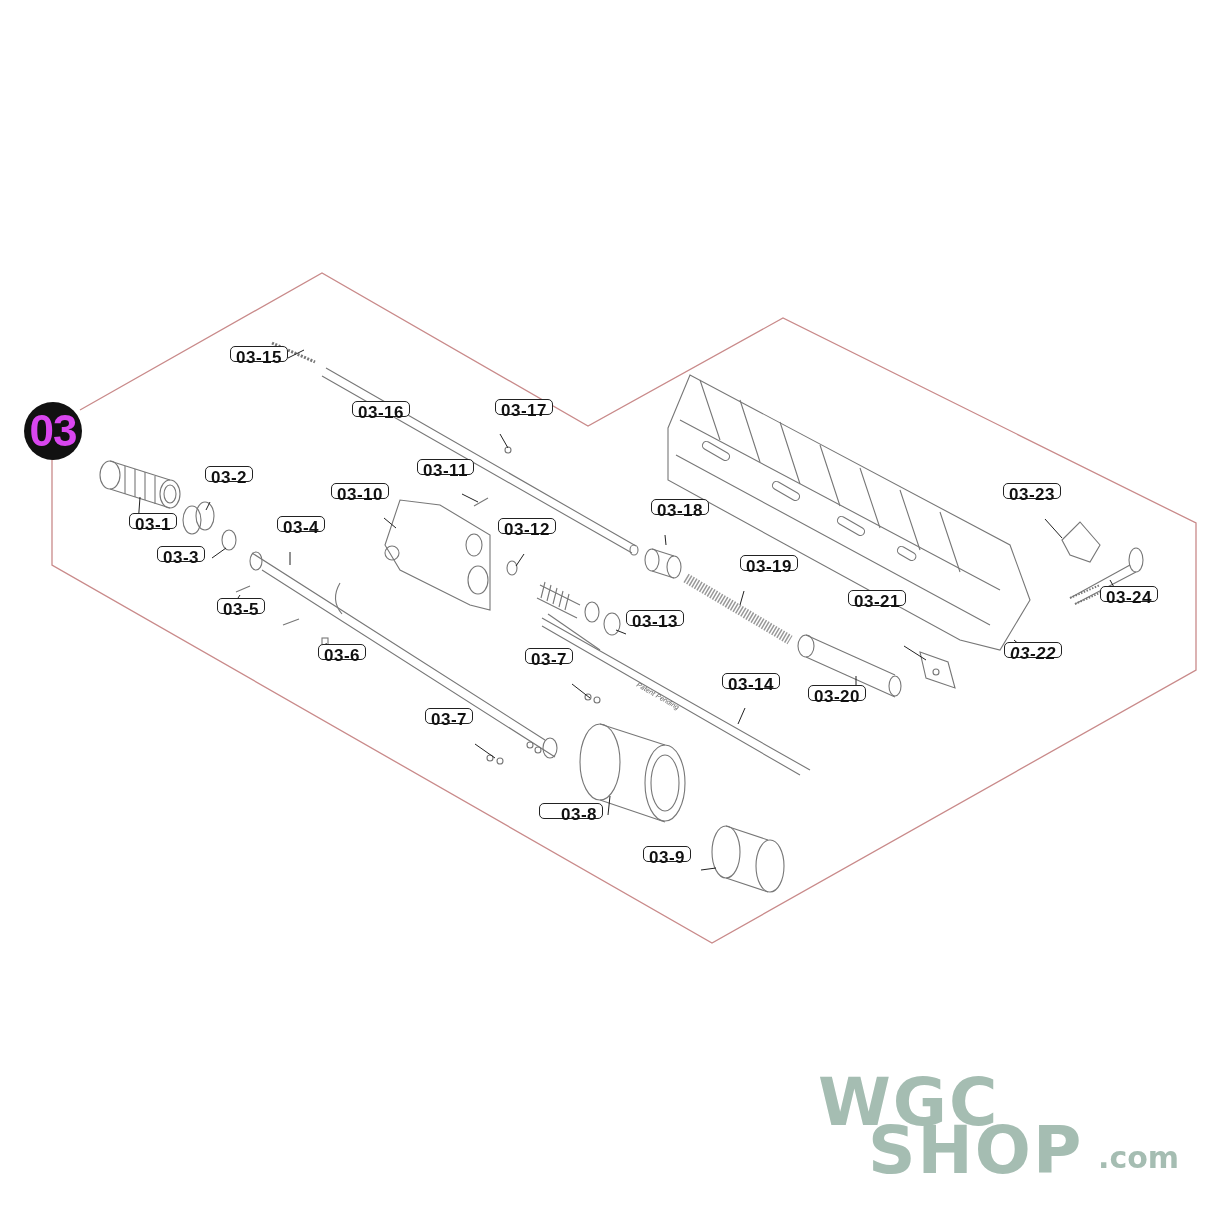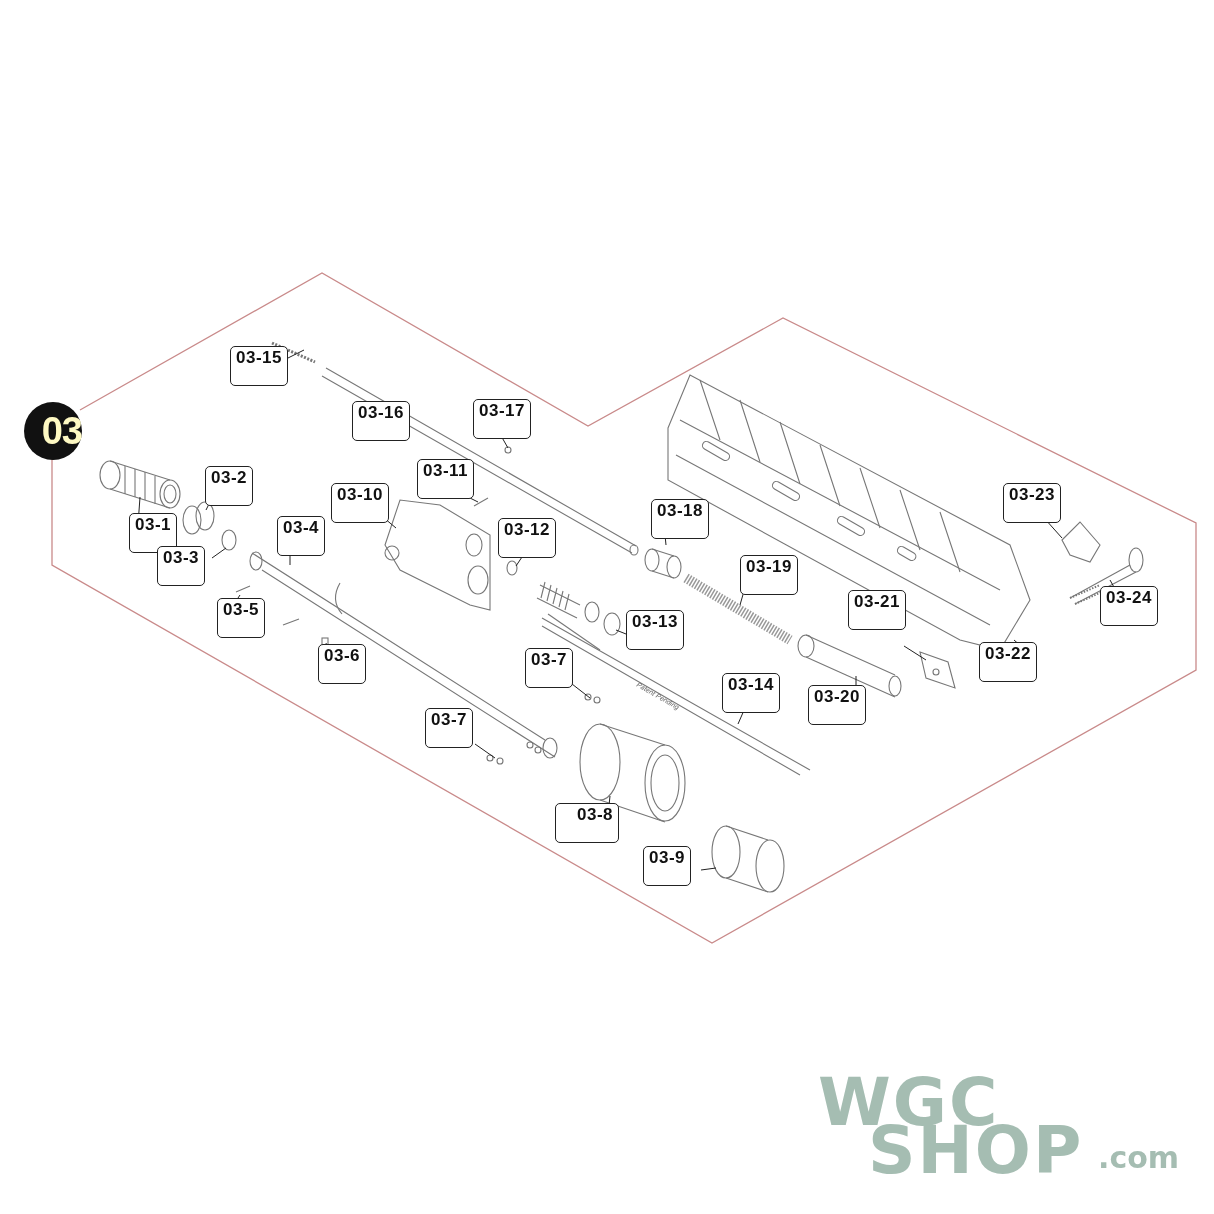--- a/index.html
+++ b/index.html
@@ -1,21 +1,21 @@
 <!DOCTYPE html>
 <html><head>
 <meta charset="utf-8">
 <style>
   html,body{margin:0;padding:0;background:#fff;}
   body{width:1214px;height:1214px;position:relative;overflow:hidden;font-family:"Liberation Sans",sans-serif;}
   #stage{position:absolute;left:0;top:0;width:1214px;height:1214px;}
-  .callout{position:absolute;box-sizing:border-box;height:40px;padding:0 5px;border:1.5px solid #222;border-radius:5px;background:#fff;
+  .callout{position:absolute;box-sizing:border-box;height:16px;padding:0 5px;border:1.5px solid #222;border-radius:5px;background:#fff;
     font-family:"Liberation Sans",sans-serif;font-weight:bold;font-size:17px;line-height:21px;color:#111;white-space:nowrap;letter-spacing:0.5px;}
-  .group-badge{position:absolute;left:24px;top:402px;width:58px;height:58px;border-radius:50%;background:#111;color:#fef9c3;
-    font-family:"Liberation Sans",sans-serif;font-weight:bold;font-size:38px;line-height:58px;text-align:right;letter-spacing:-1px;}
+  .group-badge{position:absolute;left:24px;top:402px;width:58px;height:58px;border-radius:50%;background:#111;color:#d946ef;
+    font-family:"Liberation Sans",sans-serif;font-weight:bold;font-size:44px;line-height:58px;text-align:center;letter-spacing:-1px;}
   .logo{position:absolute;font-family:"DejaVu Sans",sans-serif;font-weight:bold;color:#a5bdb2;line-height:1;}
   .logo-wgc{left:818px;top:1070px;font-size:66px;letter-spacing:2px;}
   .logo-shop{left:868px;top:1118px;font-size:66px;letter-spacing:2px;}
   .logo-com{left:1098px;top:1143px;font-size:30px;}
   .copyright{position:absolute;left:414px;top:1184px;font-family:"DejaVu Sans",sans-serif;font-size:14px;color:#9aa5a0;white-space:nowrap;}
 </style>
 </head>
 <body>
 
 <div id="stage">
@@ -175,35 +175,35 @@
 
   <div id="callouts">
       <div class="callout" style="left: 81px; top: 513px; margin-left: 48px;">03-1</div>
       <div class="callout" style="left: 205px; top: 466px;">03-2</div>
       <div class="callout" style="left: 157px; top: 546px;">03-3</div>
       <div class="callout" style="left: 277px; top: 516px;">03-4</div>
       <div class="callout" style="left: 217px; top: 598px;">03-5</div>
       <div class="callout" style="left: 318px; top: 644px;">03-6</div>
       <div class="callout" style="left: 525px; top: 648px;">03-7</div>
       <div class="callout" style="left: 425px; top: 708px;">03-7</div>
-      <div class="callout" style="left: 555px; top: 803px; padding-left: 21px;">03-8</div>
+      <div class="callout" style="left: 539px; top: 803px; padding-left: 21px;">03-8</div>
       <div class="callout" style="left: 643px; top: 846px;">03-9</div>
       <div class="callout" style="left: 331px; top: 483px;">03-10</div>
       <div class="callout" style="left: 417px; top: 459px;">03-11</div>
       <div class="callout" style="left: 498px; top: 518px;">03-12</div>
       <div class="callout" style="left: 626px; top: 610px;">03-13</div>
       <div class="callout" style="left: 722px; top: 673px;">03-14</div>
       <div class="callout" style="left: 230px; top: 346px;">03-15</div>
       <div class="callout" style="left: 320px; top: 401px; margin-left: 32px;">03-16</div>
-      <div class="callout" style="left: 473px; top: 399px;">03-17</div>
+      <div class="callout" style="left: 495px; top: 399px;">03-17</div>
       <div class="callout" style="left: 651px; top: 499px;">03-18</div>
       <div class="callout" style="left: 740px; top: 555px;">03-19</div>
       <div class="callout" style="left: 808px; top: 685px;">03-20</div>
       <div class="callout" style="left: 848px; top: 590px;">03-21</div>
-      <div class="callout" style="left: 979px; top: 642px;">03-22</div>
+      <div class="callout" style="left: 1004px; top: 642px; font-style: italic;">03-22</div>
       <div class="callout" style="left: 1003px; top: 483px;">03-23</div>
       <div class="callout" style="left: 1100px; top: 586px;">03-24</div>
     </div>
 
   <div class="logo logo-wgc">WGC</div>
   <div class="logo logo-shop">SHOP</div>
   <div class="logo logo-com">.com</div>
 </div>
 
 </body></html>

